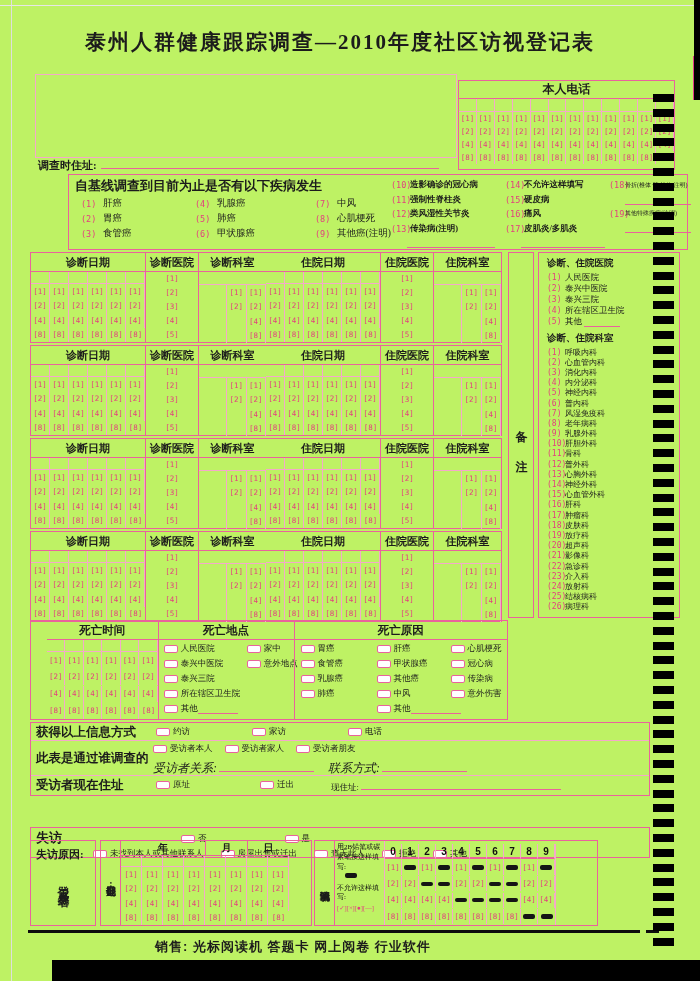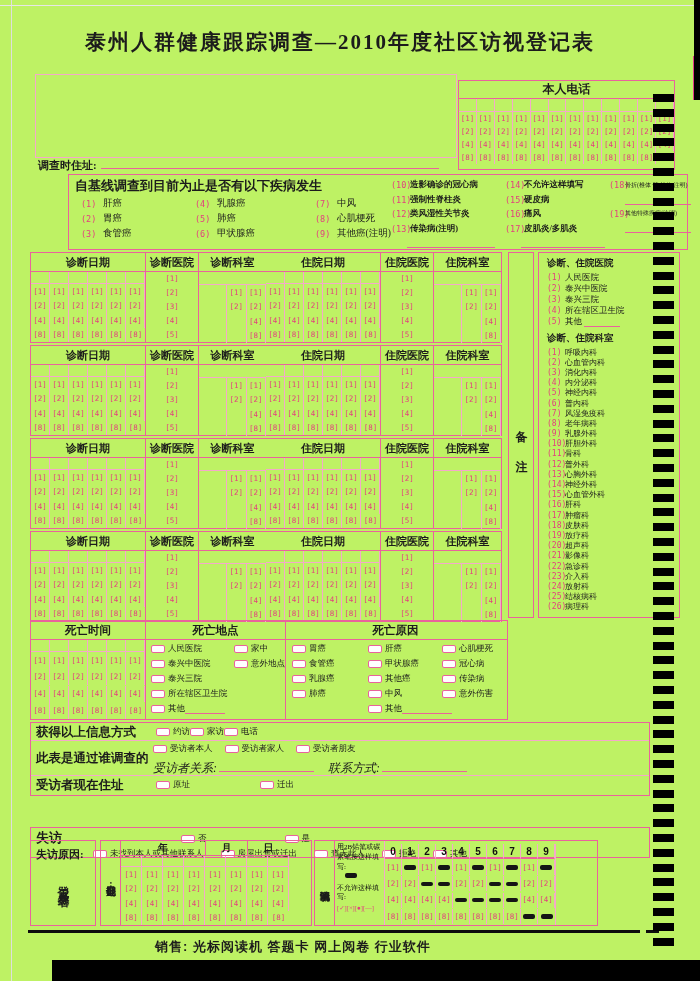--- a/index.html
+++ b/index.html
@@ -103,21 +103,21 @@
   .sb-title{font-family:"Liberation Sans",sans-serif;font-weight:bold;font-size:9.5px;margin:1px 0 2px 0;}
   .sb-list .nrow{height:11px;}
   .sb-list .nn{width:18px;font-size:8px;}
   .sb-list .nt{font-size:8.5px;}
   .sb-list.dept .nrow{height:10.2px;}
   .sb-list.dept .nt{font-size:8px;}
   .sb-list .uln{margin-left:2px;}
   .sb-title.t2{margin-top:5px;}
 
   
-  #sec-death{left:30px;top:620px;width:478px;height:100px;border:1.5px solid var(--bd);box-sizing:border-box;}
+  #sec-death{left:30px;top:620px;width:478px;height:100px;border:1.5px solid var(--bd);box-sizing:border-box;padding-left:16px;}
   .death-head{display:flex;height:18px;border-bottom:1px solid var(--bd);}
   .death-head .h{display:flex;align-items:center;justify-content:center;font-family:"Liberation Sans",sans-serif;
     font-weight:bold;font-size:11.5px;box-sizing:border-box;}
   .dw-time{width:114px;}
   .dw-place{width:140px;border-left:1px solid var(--bd);}
   .dw-cause{width:220px;border-left:1px solid var(--bd);}
   .death-body{display:flex;height:79px;}
   .death-body > div{box-sizing:border-box;}
   .death-grid .gc.wi{height:12px;}
   .death-grid .gc.bc{height:16.7px;}
@@ -131,21 +131,21 @@
 
   
   #sec-info{left:30px;top:722px;width:620px;height:74px;border:1.5px solid var(--bd);box-sizing:border-box;text-align:center;}
   .irow{position:relative;box-sizing:border-box;}
   .irow .rlabel{position:absolute;left:5px;top:50%;transform:translateY(-50%);
     font-family:"Liberation Sans",sans-serif;font-weight:bold;font-size:12.5px;white-space:nowrap;}
   .r1{height:18px;border-bottom:1px solid var(--bdl);}
   .r2{height:35px;border-bottom:1px solid var(--bdl);}
   .r3{height:18px;}
   .hchecks{position:absolute;display:flex;align-items:center;}
-  .r1 .hchecks{left:125px;top:3px;}
+  .r1 .hchecks{left:125px;top:3px;gap:62px;}
   .r2 .hchecks{left:122px;top:2px;gap:12px;}
   .r2 .fields{position:absolute;left:122px;top:19px;font-size:12px;white-space:nowrap;font-style:italic;}
   .r2 .fields .uln{width:95px;margin:0 14px 0 2px;}
   .r2 .fields .uln:last-child{width:85px;margin-right:0;}
   .r3 .hchecks{left:125px;top:3px;gap:70px;}
   .r3 .fields{position:absolute;left:300px;top:4px;font-size:8.5px;white-space:nowrap;}
   .r3 .fields .uln{width:200px;margin-left:2px;}
 
   
   #sec-lost{left:30px;top:827px;width:620px;height:31px;border:1.5px solid var(--bd);box-sizing:border-box;}
@@ -1883,20 +1883,23 @@
       <div class="hchecks">
           <div class="crow">
             <span class="cbox"></span>
             <span class="ct">原址</span>
           </div>
           <div class="crow">
             <span class="cbox"></span>
             <span class="ct">迁出</span>
           </div>
         </div>
+      <div class="fields">
+        <span>现住址:</span><span class="uln"></span>
+      </div>
     </div>
   </div>
 
   <div class="abs" id="sec-lost">
     <div class="lrow1">
       <div class="rlabel">失访</div>
       <div class="hchecks">
           <div class="crow">
             <span class="cbox"></span>
             <span class="ct">否</span>

